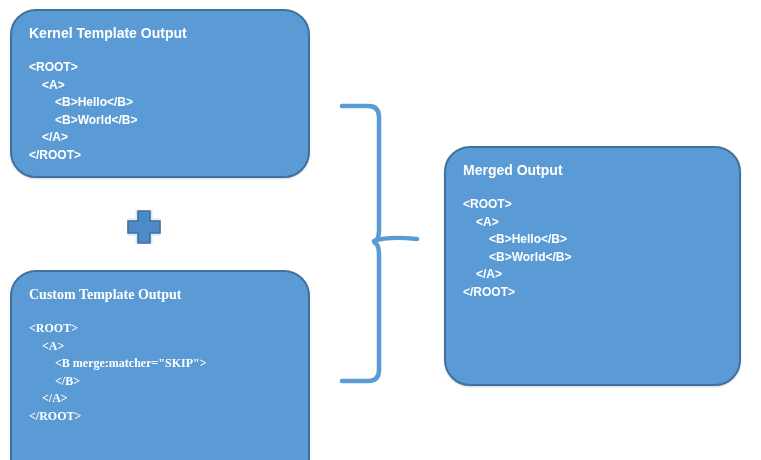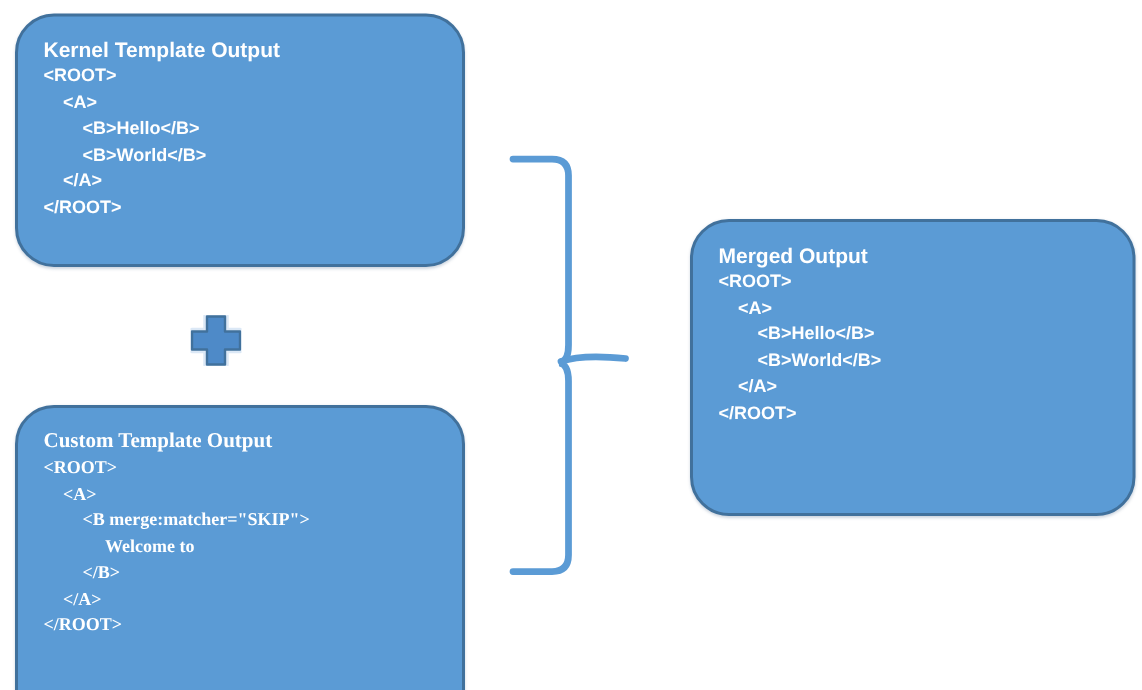--- a/index.html
+++ b/index.html
@@ -20,28 +20,29 @@
     background: var(--box_fill, #5b9bd5);
     border: 2px solid var(--box_border, #41719c);
     border-radius: 26px;
     box-sizing: border-box;
     color: var(--text, #ffffff);
     padding: 14px 14px 0 17px;
     box-shadow: 0 1px 2px rgba(60,90,130,0.25);
   }
   .box-kernel { left: 10px; top: 9px;   width: 300px; height: 169px; }
   .box-custom { left: 10px; top: 270px; width: 300px; height: 240px; font-family: Liberation Serif, serif; }
-  .box-merged { left: 460px; top: 146px; width: 297px; height: 198px; }
+  .box-merged { left: 444px; top: 146px; width: 297px; height: 240px; }
   .box-title {
     font-size: 14px;
     font-weight: bold;
     line-height: 17px;
     white-space: nowrap;
   }
   .code {
+    margin-top: 17px;
     font-size: 12px;
     font-weight: bold;
   }
   .code-line {
     line-height: 17.5px;
     white-space: pre;
   }
   .indent-0 { padding-left: 0; }
   .indent-1 { padding-left: 13px; }
   .indent-2 { padding-left: 26px; }
@@ -84,21 +85,20 @@
       <path d="M11,1 H23 V11 H33 V23 H23 V33 H11 V23 H1 V11 H11 Z" stroke-width="1.6" stroke-linejoin="round" fill="#4e8ac8" stroke="#41719c"></path>
     </svg>
   </div>
 
   <div class="box box-custom">
     <div class="box-title">Custom Template Output</div>
     <div class="code">
         <div class="code-line indent-0">&lt;ROOT&gt;</div>
         <div class="code-line indent-1">&lt;A&gt;</div>
         <div class="code-line indent-2">&lt;B merge:matcher="SKIP"&gt;</div>
-        <div class="code-line indent-3">Welcome to</div>
         <div class="code-line indent-2">&lt;/B&gt;</div>
         <div class="code-line indent-1">&lt;/A&gt;</div>
         <div class="code-line indent-0">&lt;/ROOT&gt;</div>
       </div>
   </div>
 
   <div class="brace-wrap">
     <svg width="84" height="292" viewBox="0 0 84 292">
       <path d="M4,8 H30 Q41,8 41,19 V132 Q41,143 35,144 Q41,145 41,156 V272 Q41,283 30,283 H4" fill="none" stroke-width="4.5" stroke-linecap="round" stroke="#5b9bd5"></path>
       <path d="M36,143 Q50,138 79,141" fill="none" stroke-width="4.5" stroke-linecap="round" stroke="#5b9bd5"></path>

